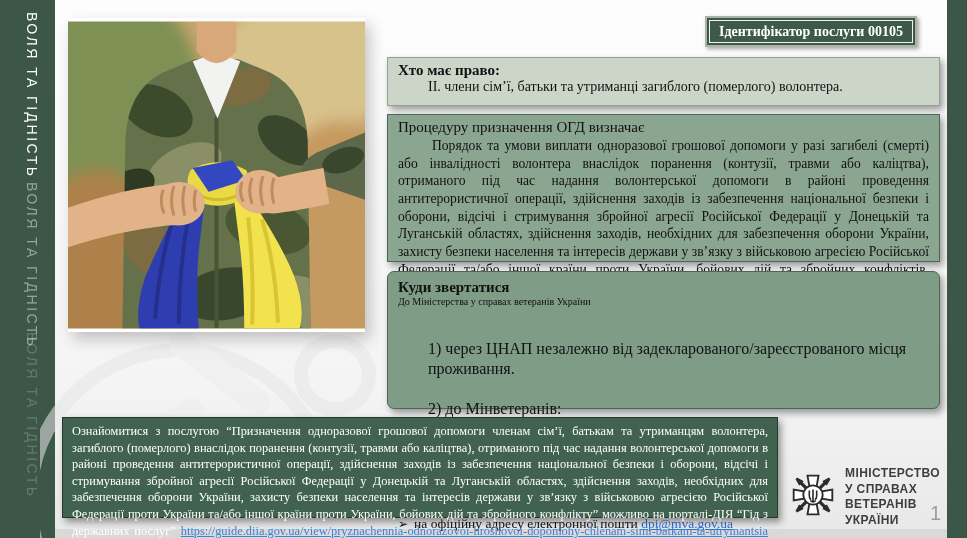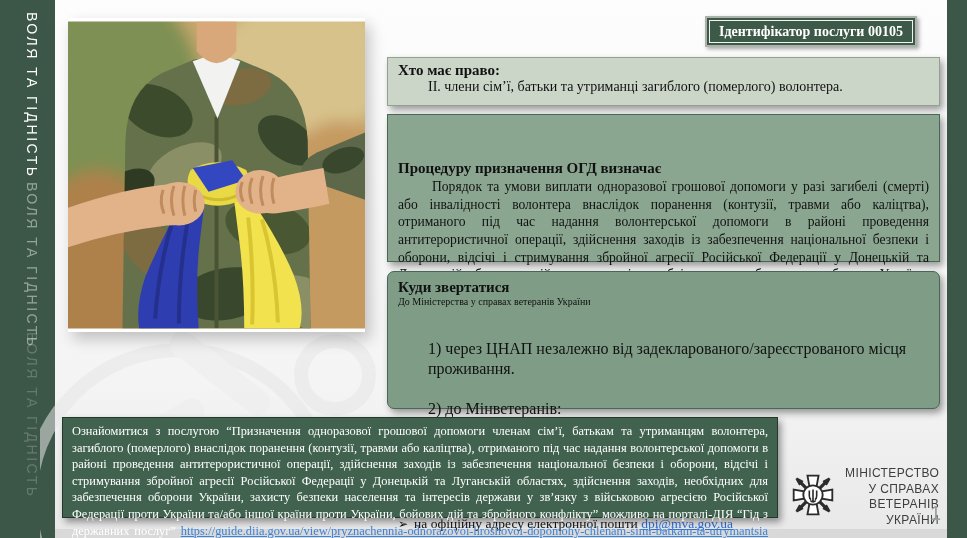--- a/index.html
+++ b/index.html
@@ -36,42 +36,42 @@
   .watermark{position:absolute;left:40px;top:330px;width:360px;height:208px;opacity:.55;pointer-events:none;}
 
   
   .gbox{position:absolute;left:387px;width:553px;box-sizing:border-box;
         border:1px solid #4a6654;box-shadow:3px 4px 7px rgba(0,0,0,.38);
         color:#111;padding:4px 10px;}
   .box-who{top:57px;height:49px;background:#cbd5c8;border-color:#93a193;}
   .box-who .t{font-weight:bold;font-size:15px;}
   .box-who .b{font-size:14px;padding-left:30px;}
   .box-proc{top:114px;height:148px;background:#8ba690;}
-  .box-proc .t{font-weight:bold;font-size:15px;margin-top:41px;}
+  .box-proc .t{font-weight:normal;font-size:15px;}
   .box-proc .b{font-size:13.6px;line-height:1.3;text-align:justify;text-indent:34px;margin-top:1px;}
   .box-where{top:271px;height:138px;background:#7e9c86;padding-top:6px;border-radius:7px;}
   .box-where .t{font-weight:bold;font-size:15px;line-height:1.2;}
   .box-where .sub{font-size:10px;line-height:1.2;}
   .box-where .gap{height:11px;}
   .box-where .mt{font-weight:bold;font-size:14.5px;line-height:1.25;}
   .box-where .itm{font-size:16px;line-height:1.25;padding-left:30px;margin-top:20px;}
   .box-where .bul{font-size:13.5px;line-height:1.25;margin-top:40px;}
   .box-where .arr{font-size:12px;margin-right:6px;}
   a.lnk{color:#2f6fd6;text-decoration:underline;cursor:pointer;}
 
   
   .footer-box{position:absolute;left:62px;top:417px;width:716px;height:101px;box-sizing:border-box;
         background:#40624f;border:1px solid #23392c;box-shadow:3px 4px 7px rgba(0,0,0,.4);
         color:#ffffff;font-size:12.4px;line-height:1.34;text-align:justify;padding:5px 9px;}
   .footer-box a.lnk{color:#3b82d9;word-break:break-all;}
 
   
   .ministry{position:absolute;left:790px;top:466px;display:flex;align-items:center;gap:9px;
         font-family:"Liberation Sans",sans-serif;}
-  .ministry .name{font-size:12px;font-weight:400;color:#3e3e3e;line-height:1.3;letter-spacing:.4px;text-align:right;}
+  .ministry .name{font-size:12px;font-weight:700;color:#3e3e3e;line-height:1.3;letter-spacing:.4px;}
   .page-num{position:absolute;left:930px;top:502px;font-family:"Liberation Sans",sans-serif;
         font-size:20px;color:#9aa0a0;}
 </style>
 </head>
 <body>
 
 <div class="page">
 
   <div class="bottom-strip"></div>
 

